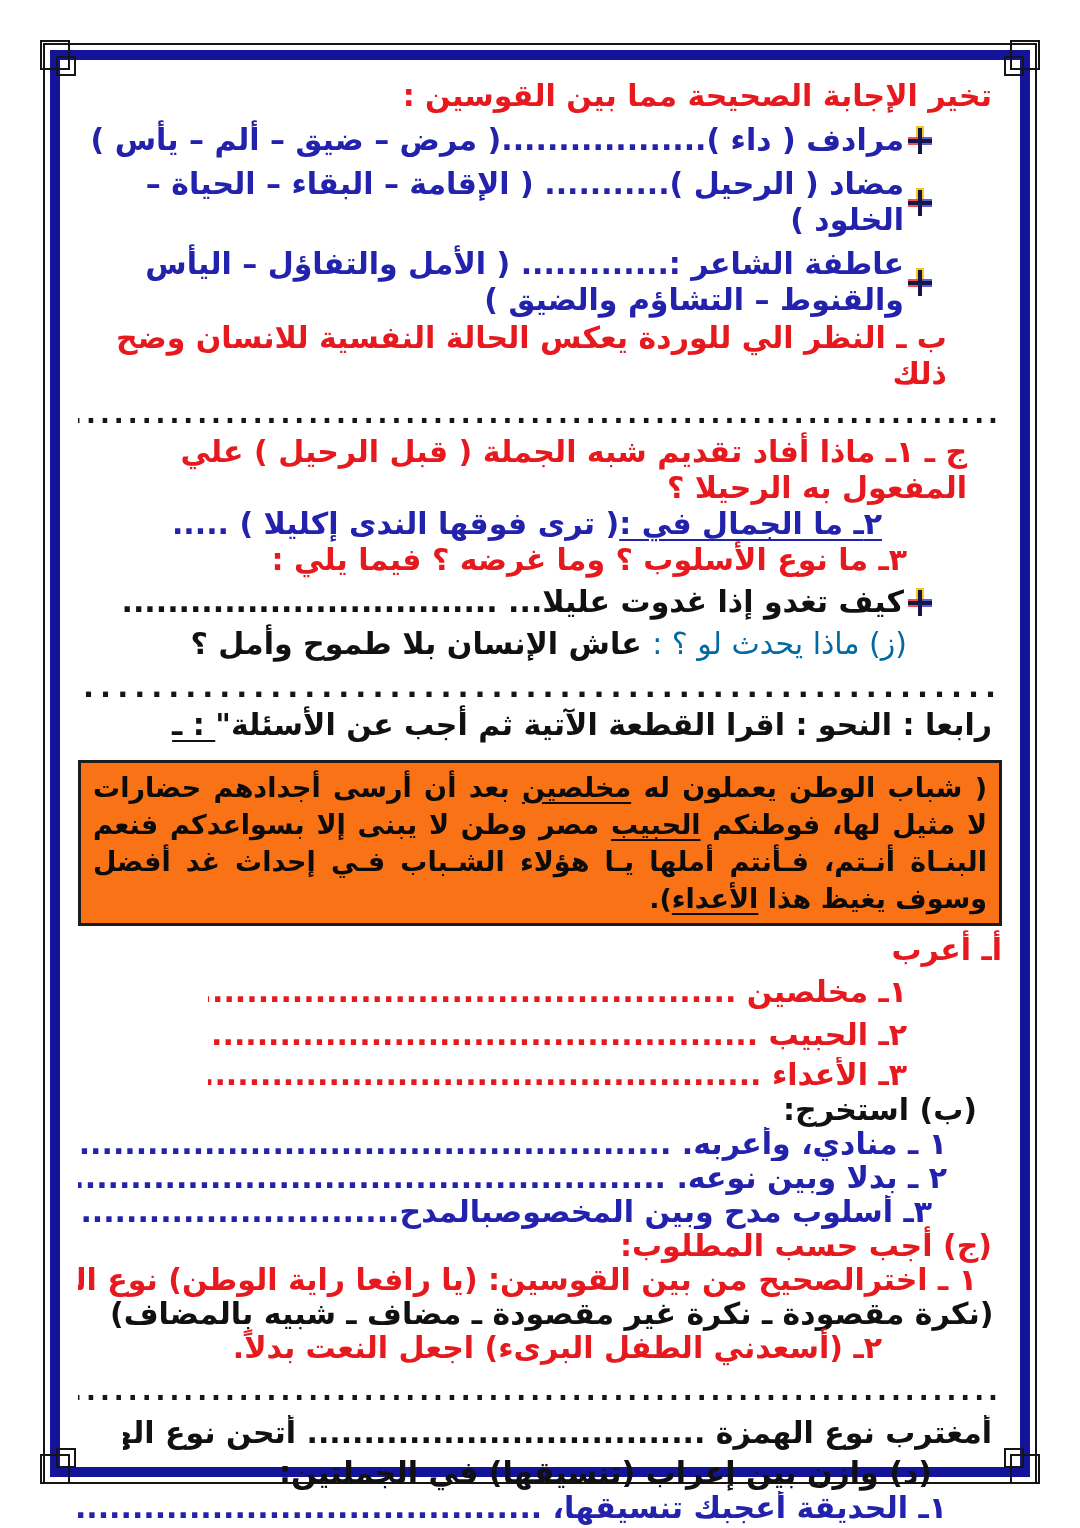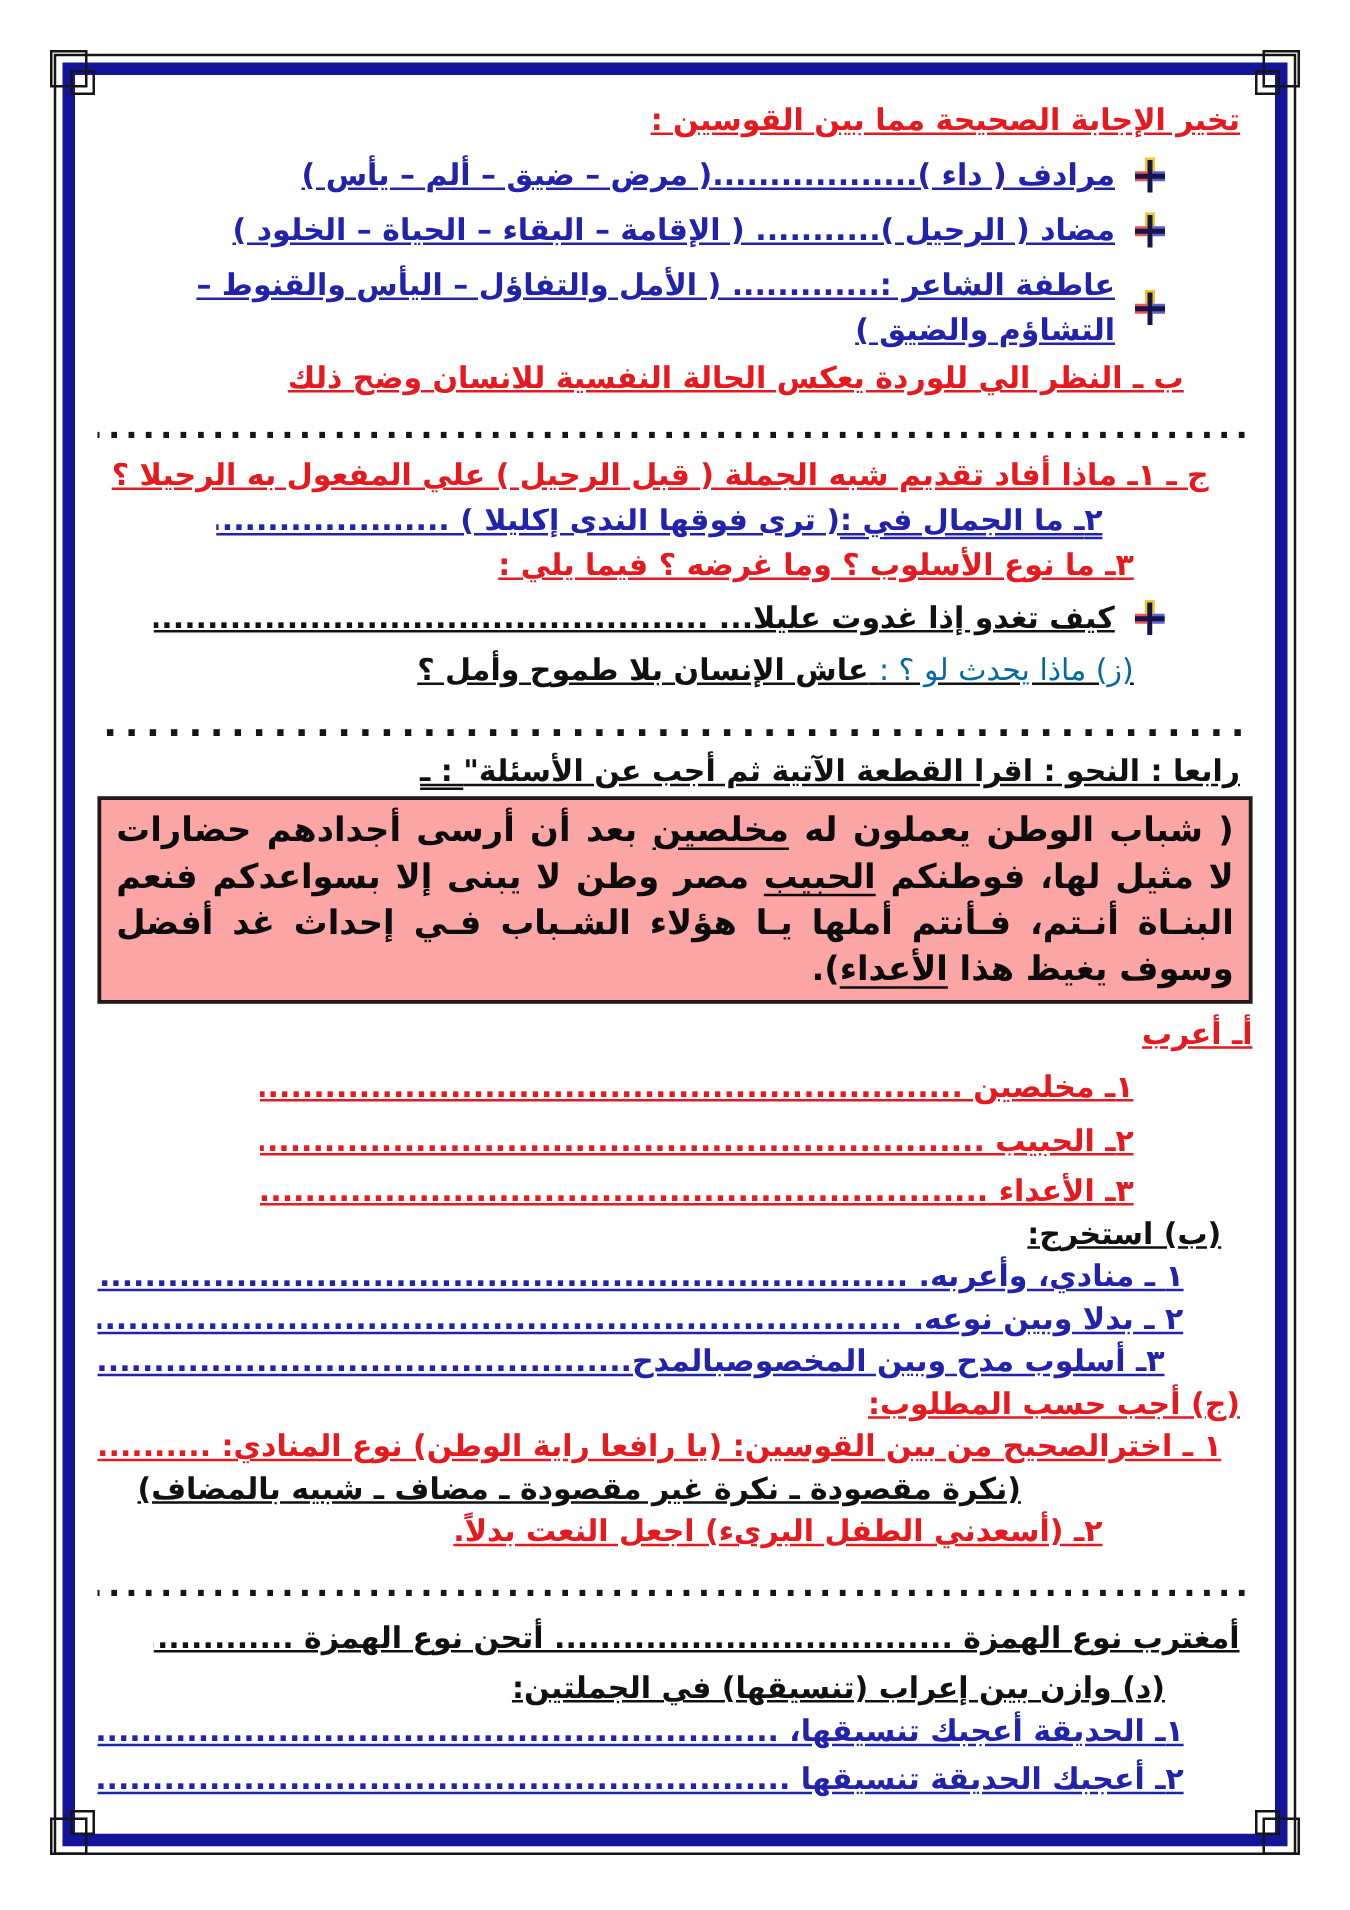--- a/index.html
+++ b/index.html
@@ -10,41 +10,41 @@
   .frame-blue{position:absolute;top:50px;left:50px;right:50px;bottom:51px;border:10px solid #14149a;}
   .corner-sq{position:absolute;border:2px solid #151515;background:transparent;}
   .sq-a{width:26px;height:26px;}
   .sq-b{width:16px;height:16px;}
   .tl-a{top:40px;right:auto;left:40px;}  .tl-b{top:56px;left:56px;}
   .tr-a{top:40px;right:40px;}            .tr-b{top:56px;right:56px;}
   .bl-a{bottom:44px;left:40px;}          .bl-b{bottom:60px;left:56px;}
   .br-a{bottom:44px;right:40px;}         .br-b{bottom:60px;right:56px;}
   
   .content{position:absolute;top:66px;right:78px;left:78px;direction:rtl;text-align:right;}
-  .row{font-size:24px;font-weight:bold;line-height:36px;color:#111;text-decoration:underline;}
+  .row{font-size:30px;font-weight:bold;line-height:36px;color:#111;}
   .t34{line-height:34px;}
   .red{color:#e6191f;}
   .blue{color:#2222ac;}
   .black{color:#111111;}
   .soft-red{color:#0369a1;font-weight:normal;}
   .ul{text-decoration:underline;text-decoration-thickness:2px;text-underline-offset:5px;}
   .fill{white-space:nowrap;overflow:hidden;}
   .left{text-align:left;margin-left:32px;}
   .mr10{margin-right:10px;} .mr25{margin-right:25px;} .mr35{margin-right:35px;}
   .mr55{margin-right:55px;} .mr70{margin-right:70px;} .mr95{margin-right:95px;}
   .mr120{margin-right:120px;}
   .ml45{margin-left:45px;} .ml95{margin-left:95px;} .ml130{margin-left:130px;}
   .mt2{margin-top:2px;} .mt4{margin-top:4px;} .mt6{margin-top:6px;} .mt7{margin-top:7px;}
   .mt8{margin-top:8px;} .mt12{margin-top:12px;} .mt14{margin-top:4px;}
-  .bullet-row{display:flex;align-items:center;gap:16px;}
+  .bullet-row{display:flex;align-items:center;gap:4px;}
   .bullet-row svg{flex:0 0 auto;}
   .dotline{font-weight:bold;color:#161616;letter-spacing:4px;font-size:26px;
            white-space:nowrap;overflow:hidden;line-height:36px;}
   .dotline.big{font-size:29px;letter-spacing:6px;}
-  .passage-box{margin-top:2px;background:#fca5a5;border:3px solid #1c1c1c;
+  .passage-box{margin-top:17px;background:#f97316;border:3px solid #1c1c1c;
                padding:6px 12px;font-size:27px;font-weight:bold;color:#0c0c0c;
                line-height:37px;text-align:justify;}
   .passage-box .u2{text-decoration:underline;text-decoration-thickness:2px;text-underline-offset:5px;}
 </style>
 </head>
 <body>
 
 <div class="page">
 
   <div class="frame-black"></div>

